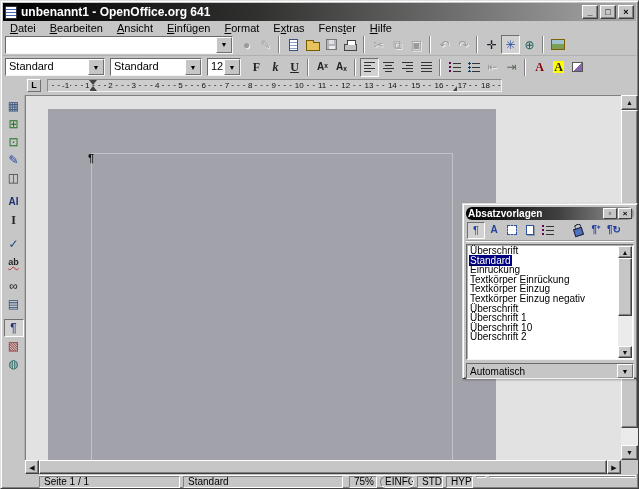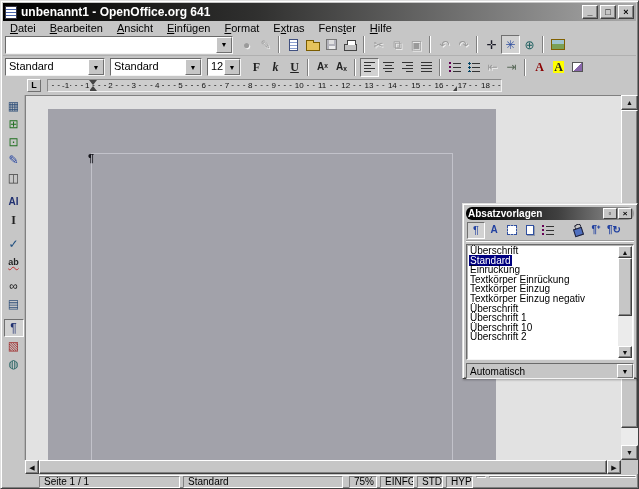--- a/index.html
+++ b/index.html
@@ -112,21 +112,21 @@
     font-size:7px;line-height:7px;color:#111;padding:0;}
   .sb-thumb{position:absolute;background:#c6c6c6;border:1px solid #fff;border-right-color:#404040;border-bottom-color:#404040;box-shadow:inset -1px -1px 0 #808080;}
   .corner{position:absolute;left:620px;top:459px;width:17px;height:14px;background:#c6c6c6;}
   
   .statusbar{position:absolute;left:2px;top:474px;right:2px;height:13px;display:flex;align-items:flex-start;border-top:1px solid #fff;margin-left:36px;}
   .statusbar .cell{border:1px solid #808080;border-right-color:#fff;border-bottom-color:#fff;
     font-size:10px;line-height:10px;padding:0 4px;margin-right:3px;white-space:nowrap;overflow:hidden;color:#000;}
   .statusbar .cell:nth-child(1){width:141px;}
   .statusbar .cell:nth-child(2){width:160px;}
   .statusbar .cell:nth-child(3){width:28px;margin-left:3px;text-align:center;}
-  .statusbar .cell:nth-child(4){width:34px;}
+  .statusbar .cell:nth-child(4){width:34px;border-radius:6px;}
   .statusbar .cell:nth-child(5){width:26px;}
   .statusbar .cell:nth-child(6){width:27px;}
   .statusbar .cell:nth-child(7){width:7px;}
   .statusbar .cell:nth-child(8){flex:1;margin-right:0;}
   
   .stylist{position:absolute;left:461px;top:202px;width:176px;height:176px;background:#c6c6c6;z-index:20;
     border:1px solid #dfdfdf;border-right-color:#404040;border-bottom-color:#404040;
     box-shadow:inset 1px 1px 0 #fff, inset -1px -1px 0 #808080, 1px 1px 2px rgba(0,0,0,.3);padding:3px;}
   .stylist-title{height:13px;background:linear-gradient(90deg,#000 0%,#404040 55%,#9a9a9a 100%);
     color:#fff;font-size:10px;font-weight:bold;display:flex;align-items:center;padding:0 2px;border-radius:6px;}

